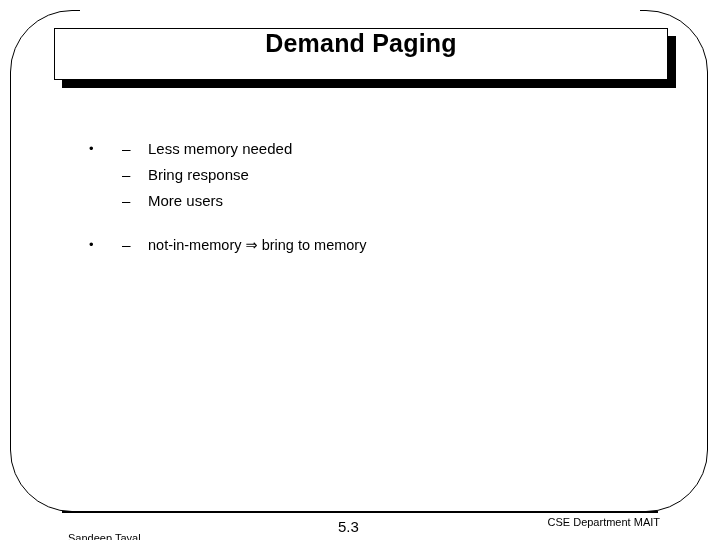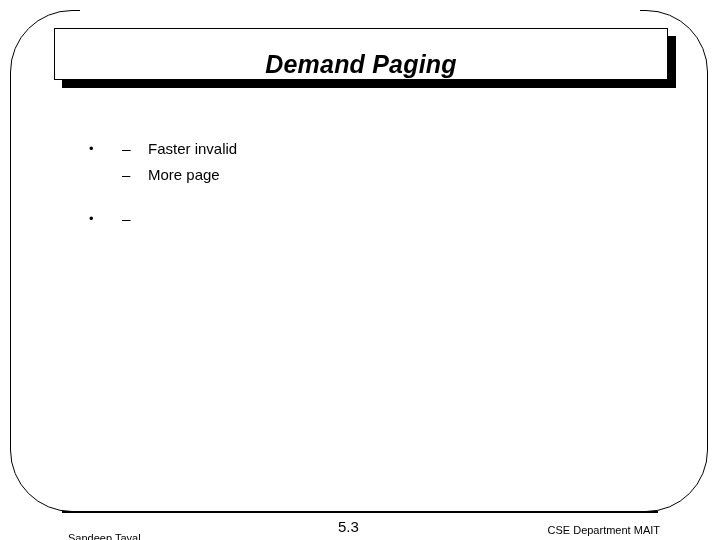--- a/index.html
+++ b/index.html
@@ -61,23 +61,22 @@
   #title-box {
     position: absolute;
     left: 54px;
     top: 28px;
     width: 614px;
     height: 52px;
     box-sizing: border-box;
     background: #ffffff;
     border: 1.6px solid #000000;
     display: flex;
-    align-items: flex-end;
+    align-items: flex-start;
     justify-content: center;
-    font-style: italic;
   }
   #title-text {
     font-size: 25px;
     font-weight: bold;
     color: #000000;
     letter-spacing: 0.2px;
     white-space: nowrap;
   }
 
   
@@ -146,21 +145,21 @@
     position: absolute;
     left: 338px;
     top: 2px;
     font-size: 15px;
     color: #000000;
     white-space: nowrap;
   }
   #footer-dept {
     position: absolute;
     right: 60px;
-    top: 8px;
+    top: 0;
     font-size: 11px;
     color: #000000;
     white-space: nowrap;
   }
 </style>
 </head>
 <body>
 
 <div id="slide">
 
@@ -177,40 +176,42 @@
 
     <div class="group">
       <div class="lvl1">
         <span class="marker">•</span>
       </div>
       <div class="lvl2">
         <span class="marker">–</span>
       </div>
       <div class="lvl2">
         <span class="marker">–</span>
-      </div>
-      <div class="lvl2">
-        <span class="marker">–</span>
-        <span>Faster invalid</span>
-      </div>
-      <div class="lvl2">
-        <span class="marker">–</span>
-        <span>More page</span>
+        <span>Less memory needed</span>
+      </div>
+      <div class="lvl2">
+        <span class="marker">–</span>
+        <span>Bring response</span>
+      </div>
+      <div class="lvl2">
+        <span class="marker">–</span>
+        <span>More users</span>
       </div>
     </div>
 
     <div class="group compact">
       <div class="lvl1">
         <span class="marker">•</span>
       </div>
       <div class="lvl2">
         <span class="marker">–</span>
       </div>
       <div class="lvl2">
         <span class="marker">–</span>
+        <span>not-in-memory ⇒ bring to memory</span>
       </div>
     </div>
 
   </div>
 
   <div id="footer">
     <span id="footer-author">Sandeep Tayal</span>
     <span id="footer-page">5.3</span>
     <span id="footer-dept">CSE Department MAIT</span>
   </div>

